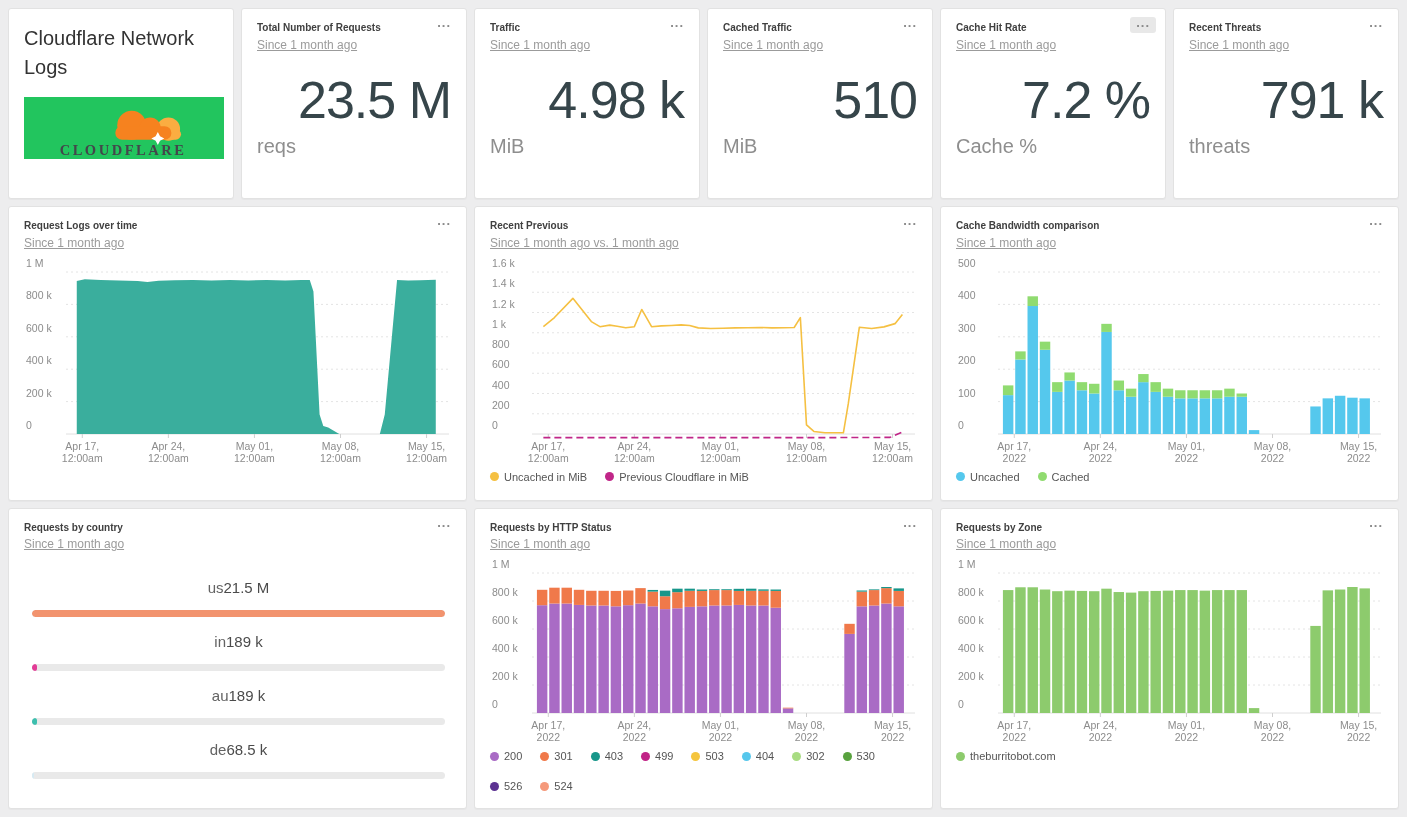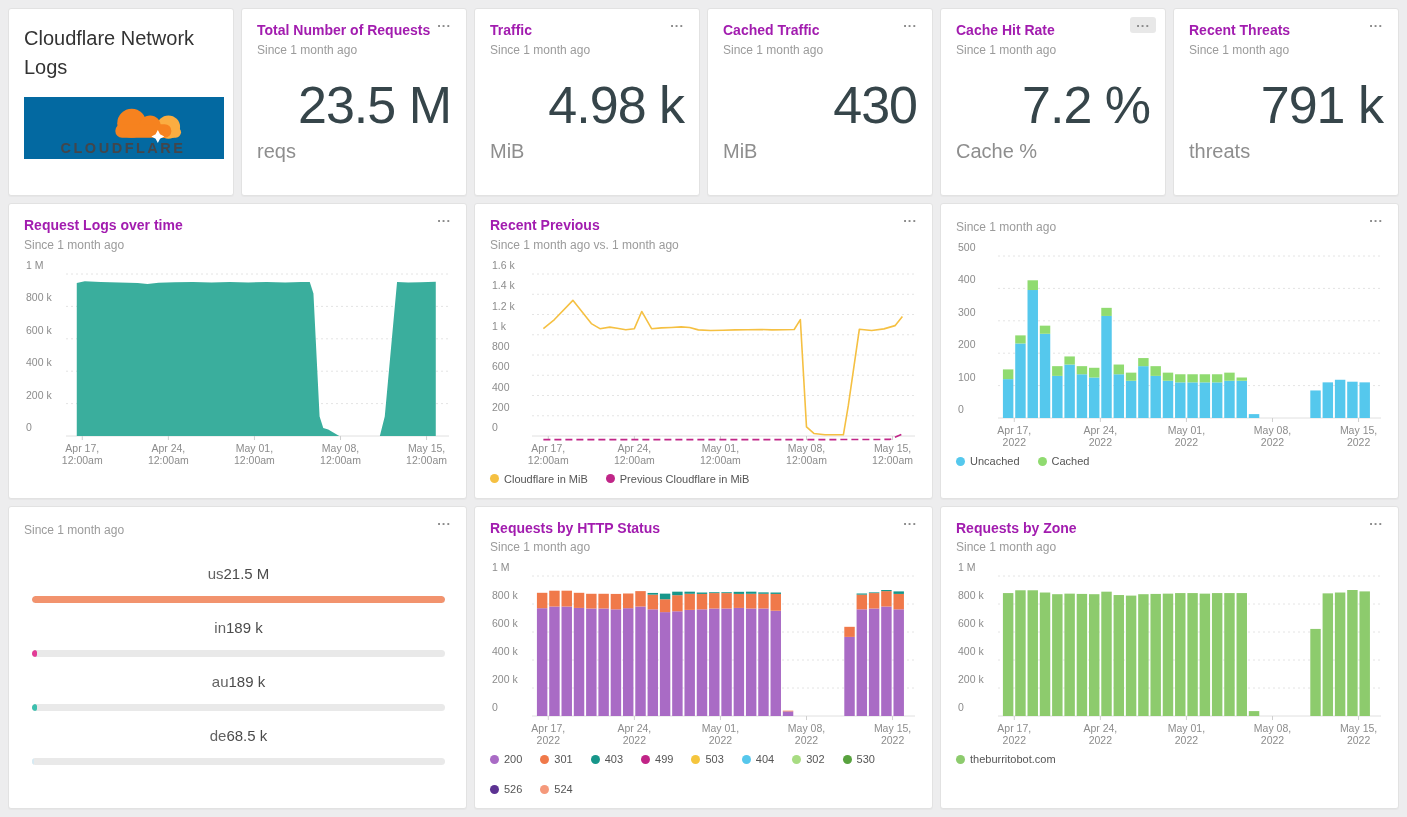--- a/index.html
+++ b/index.html
@@ -13,31 +13,31 @@
   .row{display:grid;gap:7px;}
   .row1{grid-template-columns:repeat(6,1fr);height:196px;}
   .row2{grid-template-columns:repeat(3,1fr);height:301px;}
   .row3{grid-template-columns:repeat(3,1fr);flex:1;}
   .card{
     background:#fff;border:1px solid #e2e2e2;border-radius:3px;
     padding:13px 15px;position:relative;box-sizing:border-box;overflow:hidden;
     box-shadow:0 1px 1px rgba(0,0,0,0.03);
   }
   h1{font-size:20px;font-weight:400;color:#333;margin:2px 0 0;line-height:1.45;}
-  h2{font-size:14px;font-weight:700;color:#a21caf;margin:0;line-height:1.25;}
-  .sub{font-size:12px;color:#9b9b9b;margin-top:3px;}
+  h2{font-size:10px;font-weight:700;color:#404040;margin:0;line-height:1.25;}
+  .sub{font-size:12px;color:#9b9b9b;margin-top:3px;text-decoration:underline;}
   .menu{
     position:absolute;top:8px;right:9px;border:0;background:transparent;
     color:#8a8a8a;font-size:13px;font-weight:700;letter-spacing:1px;
     cursor:pointer;padding:2px 6px 6px;border-radius:3px;font-family:inherit;line-height:8px;
   }
   .menu.hl{background:#e8e8e8;}
   .stat-value{font-size:52px;color:#36454a;margin-top:18px;letter-spacing:-1px;white-space:nowrap;text-align:right;}
   .stat-unit{font-size:20px;color:#8e8e8e;margin-top:5px;}
-  .logo{margin-top:15px;width:200px;height:62px;background:#0369a1;display:flex;align-items:center;justify-content:center;}
+  .logo{margin-top:15px;width:200px;height:62px;background:#22c55e;display:flex;align-items:flex-end;justify-content:center;font-family:Liberation Serif, serif;}
   .plot{height:210px;margin-top:8px;}
   .row3 .plot{height:188px;}
   .legend{display:flex;gap:18px;align-items:center;font-size:11px;color:#555;margin-top:3px;flex-wrap:wrap;}
   .legend .li{display:inline-flex;align-items:center;gap:5px;cursor:pointer;}
   .legend i{width:9px;height:9px;border-radius:50%;display:inline-block;}
   .country-list{margin-top:28px;padding:0 6px 0 8px;}
   .crow{margin-bottom:16px;}
   .crow .lr{display:flex;justify-content:center;font-size:15px;color:#636363;margin-bottom:14px;}
   .crow .val{color:#4b4b4b;}
   .track{height:7px;background:#e9e9e9;border-radius:4px;overflow:hidden;}
@@ -79,21 +79,21 @@
       <div class="sub">Since 1 month ago</div>
       <button class="menu">...</button>
       <div class="stat-value">4.98 k</div>
       <div class="stat-unit">MiB</div>
     </section>
 
     <section class="card">
       <h2>Cached Traffic</h2>
       <div class="sub">Since 1 month ago</div>
       <button class="menu">...</button>
-      <div class="stat-value">430</div>
+      <div class="stat-value">510</div>
       <div class="stat-unit">MiB</div>
     </section>
 
     <section class="card">
       <h2>Cache Hit Rate</h2>
       <div class="sub">Since 1 month ago</div>
       <button class="menu hl">...</button>
       <div class="stat-value">7.2 %</div>
       <div class="stat-unit">Cache %</div>
     </section>
@@ -188,30 +188,31 @@
             <line x1="402.55737704918033" y1="176" x2="402.55737704918033" y2="180" stroke="#cfcfcf" stroke-width="1"></line>
             <text x="402.55737704918033" y="192" font-size="10.5" fill="#8c8c8c" text-anchor="middle">May 15,</text>
             <text x="402.55737704918033" y="204" font-size="10.5" fill="#8c8c8c" text-anchor="middle">12:00am</text>
             <polyline points="53.377049180327866,68.67500000000001 64.44262295081967,59.5625 82.88524590163934,40.324999999999996 101.327868852459,63.612500000000004 109.9344262295082,68.67500000000001 119.77049180327869,67.15625 127.14754098360656,68.16874999999999 135.75409836065575,69.6875 144.36065573770492,68.67500000000001 151.7377049180328,51.46249999999999 161.57377049180326,68.67500000000001 171.40983606557376,67.86500000000001 181.24590163934425,67.46 191.08196721311475,66.8525 199.68852459016395,67.46 208.29508196721312,69.88999999999999 220.59016393442622,70.4975 232.88524590163934,70.19375000000001 245.18032786885243,69.88999999999999 257.4754098360656,69.6875 269.7704918032787,69.48500000000001 282.0655737704918,69.88999999999999 294.3606557377049,69.6875 304.1967213114754,69.48500000000001 310.344262295082,59.5625 316.4918032786885,166.8875 323.8688524590164,173.46875 334.9344262295082,174.785 353.3770491803279,174.785 358.2950819672131,145.625 369.3606557377049,69.18124999999999 381.655737704918,70.4975 393.95081967213116,68.8775 405.0163934426229,65.63749999999999 412.39344262295083,56.52499999999999" fill="none" stroke="#F5C042" stroke-width="1.6" stroke-dasharray="none" stroke-linejoin="round" stroke-linecap="butt"></polyline>
             <polyline points="53.377049180327866,179.595 316.4918032786885,179.595 341.08196721311475,179.595 400.09836065573774,179.39249999999998 412.39344262295083,173.925" fill="none" stroke="#C02688" stroke-width="1.6" stroke-dasharray="7,4" stroke-linejoin="round" stroke-linecap="butt"></polyline>
           </svg>
         </div>
       <div class="legend">
           <span class="li">
             <i style="background: rgb(245, 192, 66);"></i>
-            <span>Cloudflare in MiB</span>
+            <span>Uncached in MiB</span>
           </span>
           <span class="li">
             <i style="background: rgb(192, 38, 136);"></i>
             <span>Previous Cloudflare in MiB</span>
           </span>
         </div>
     </section>
 
     <section class="card">
+      <h2>Cache Bandwidth comparison</h2>
       <div class="sub">Since 1 month ago</div>
       <button class="menu">...</button>
       <div class="plot">
           <svg width="427" height="210">
             <line x1="42" y1="176" x2="425" y2="176" stroke="#e0e0e0" stroke-width="1" stroke-dasharray="none"></line>
             <text x="2" y="171" font-size="10.5" fill="#8c8c8c">0</text>
             <line x1="42" y1="143.6" x2="425" y2="143.6" stroke="#e4e4e4" stroke-width="1" stroke-dasharray="2,3"></line>
             <text x="2" y="138.6" font-size="10.5" fill="#8c8c8c">100</text>
             <line x1="42" y1="111.2" x2="425" y2="111.2" stroke="#e4e4e4" stroke-width="1" stroke-dasharray="2,3"></line>
             <text x="2" y="106.2" font-size="10.5" fill="#8c8c8c">200</text>
@@ -294,20 +295,21 @@
             <span>Cached</span>
           </span>
         </div>
     </section>
 
   </div>
 
   <div class="row row3">
 
     <section class="card">
+      <h2>Requests by country</h2>
       <div class="sub">Since 1 month ago</div>
       <button class="menu">...</button>
       <div class="country-list">
           <div class="crow">
             <div class="lr">
               <span>us</span>
               <span class="val">21.5 M</span>
             </div>
             <div class="track">
               <div class="fill" style="width: 100%; background: rgb(242, 147, 110);"></div>

